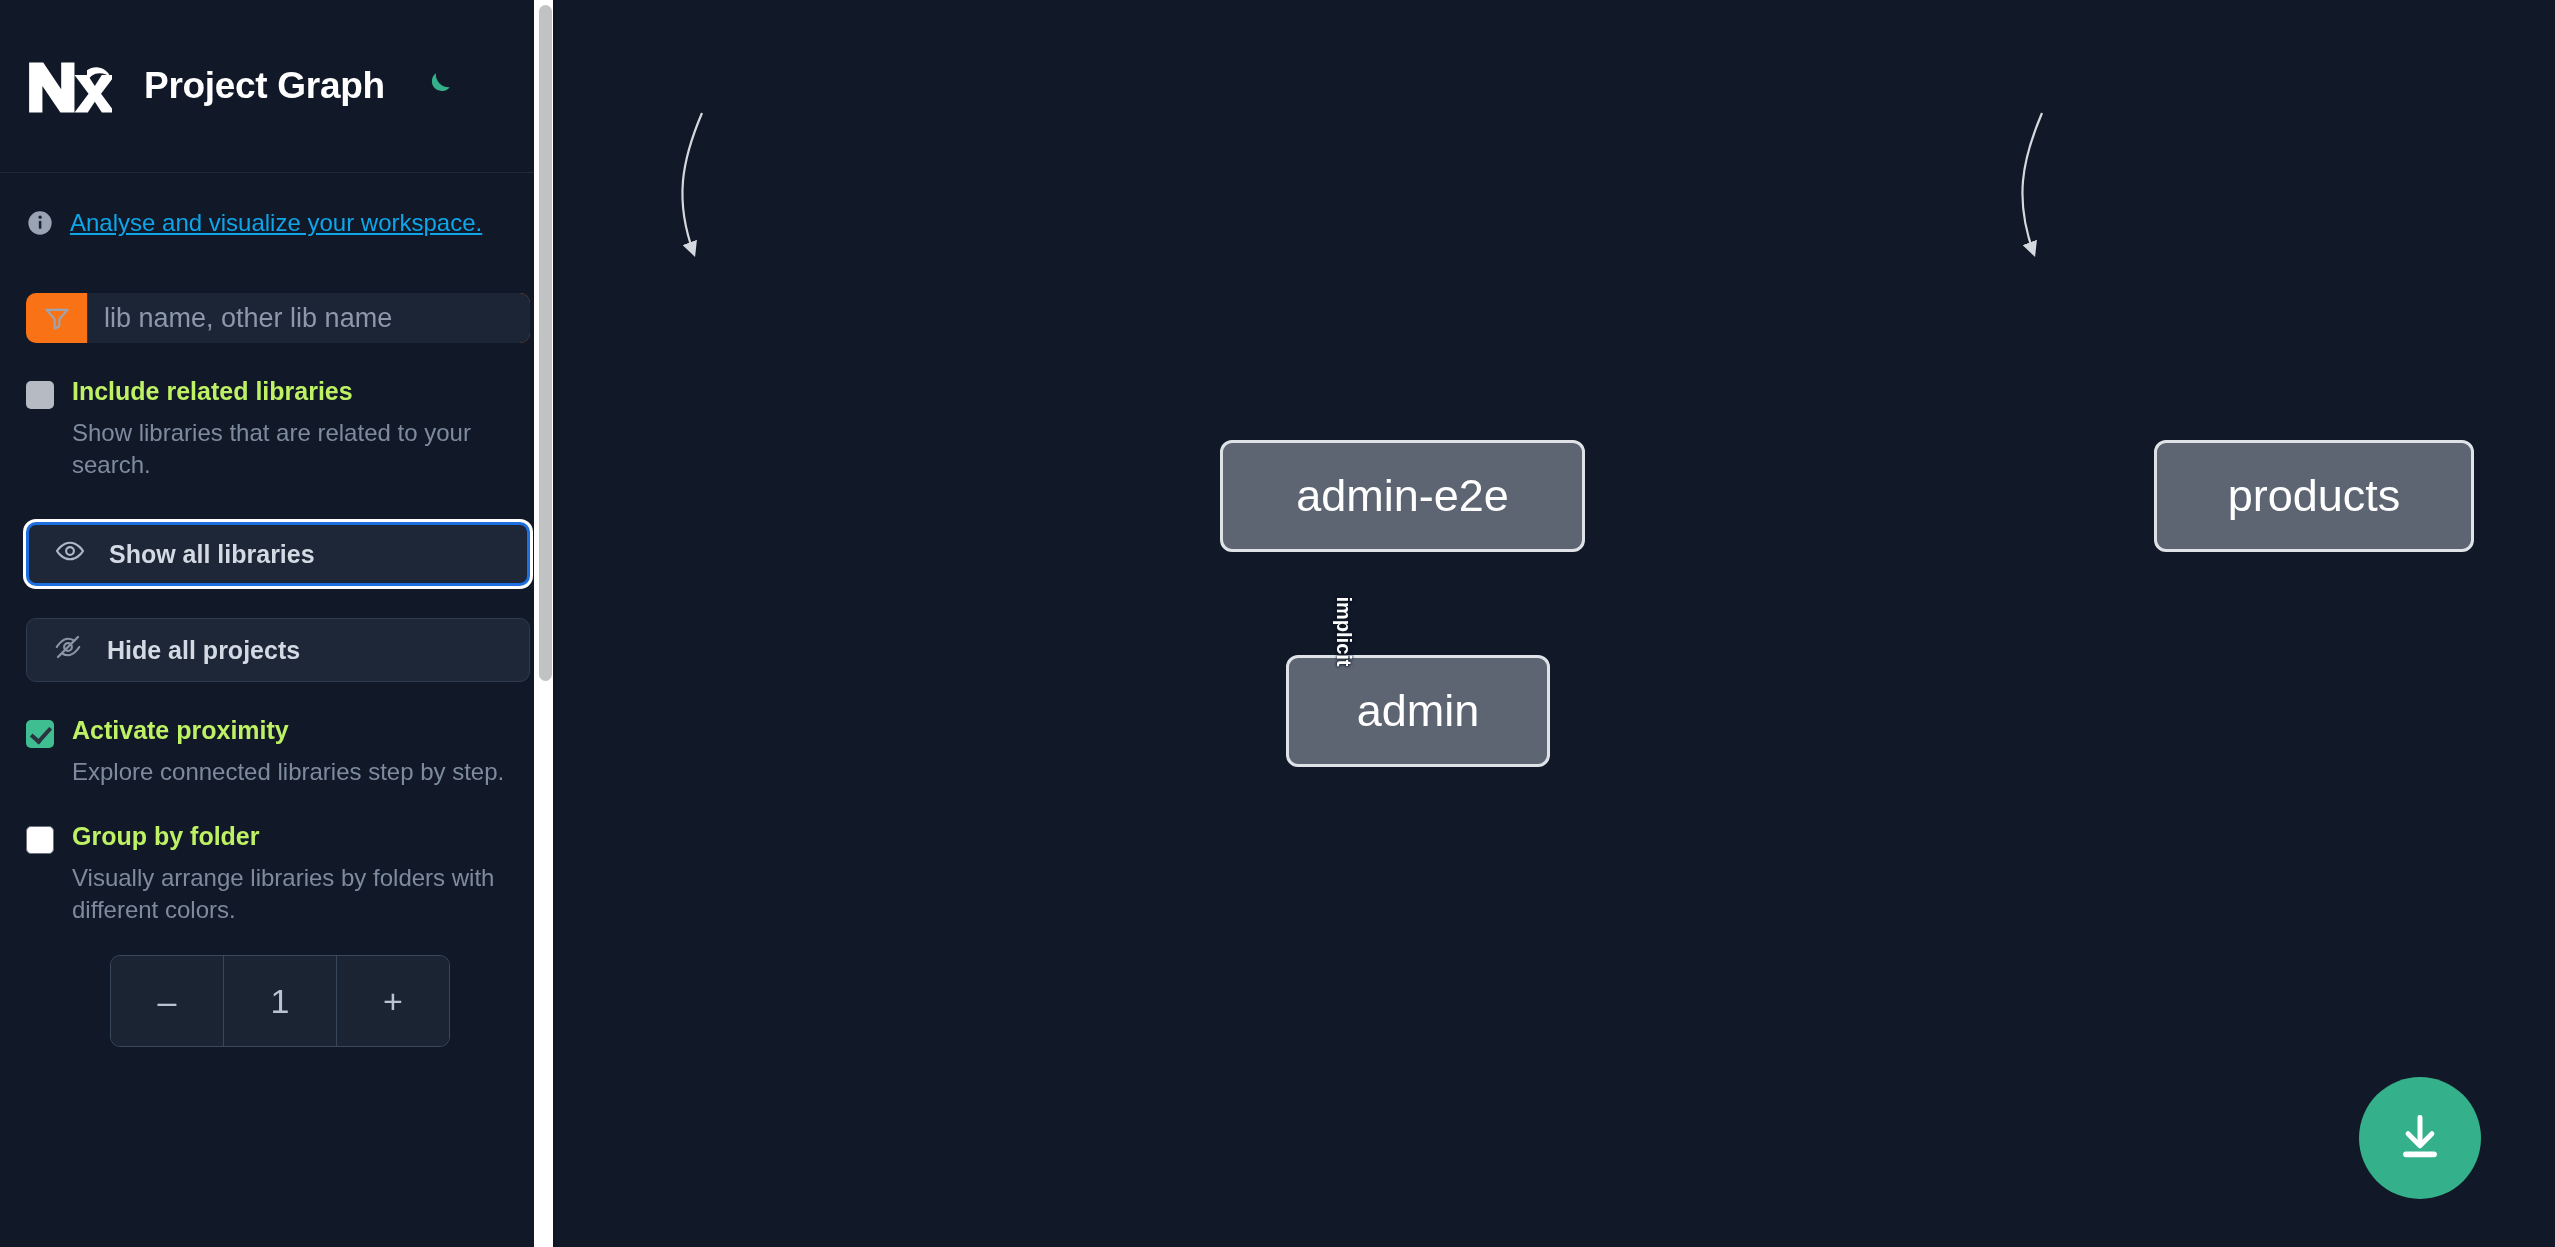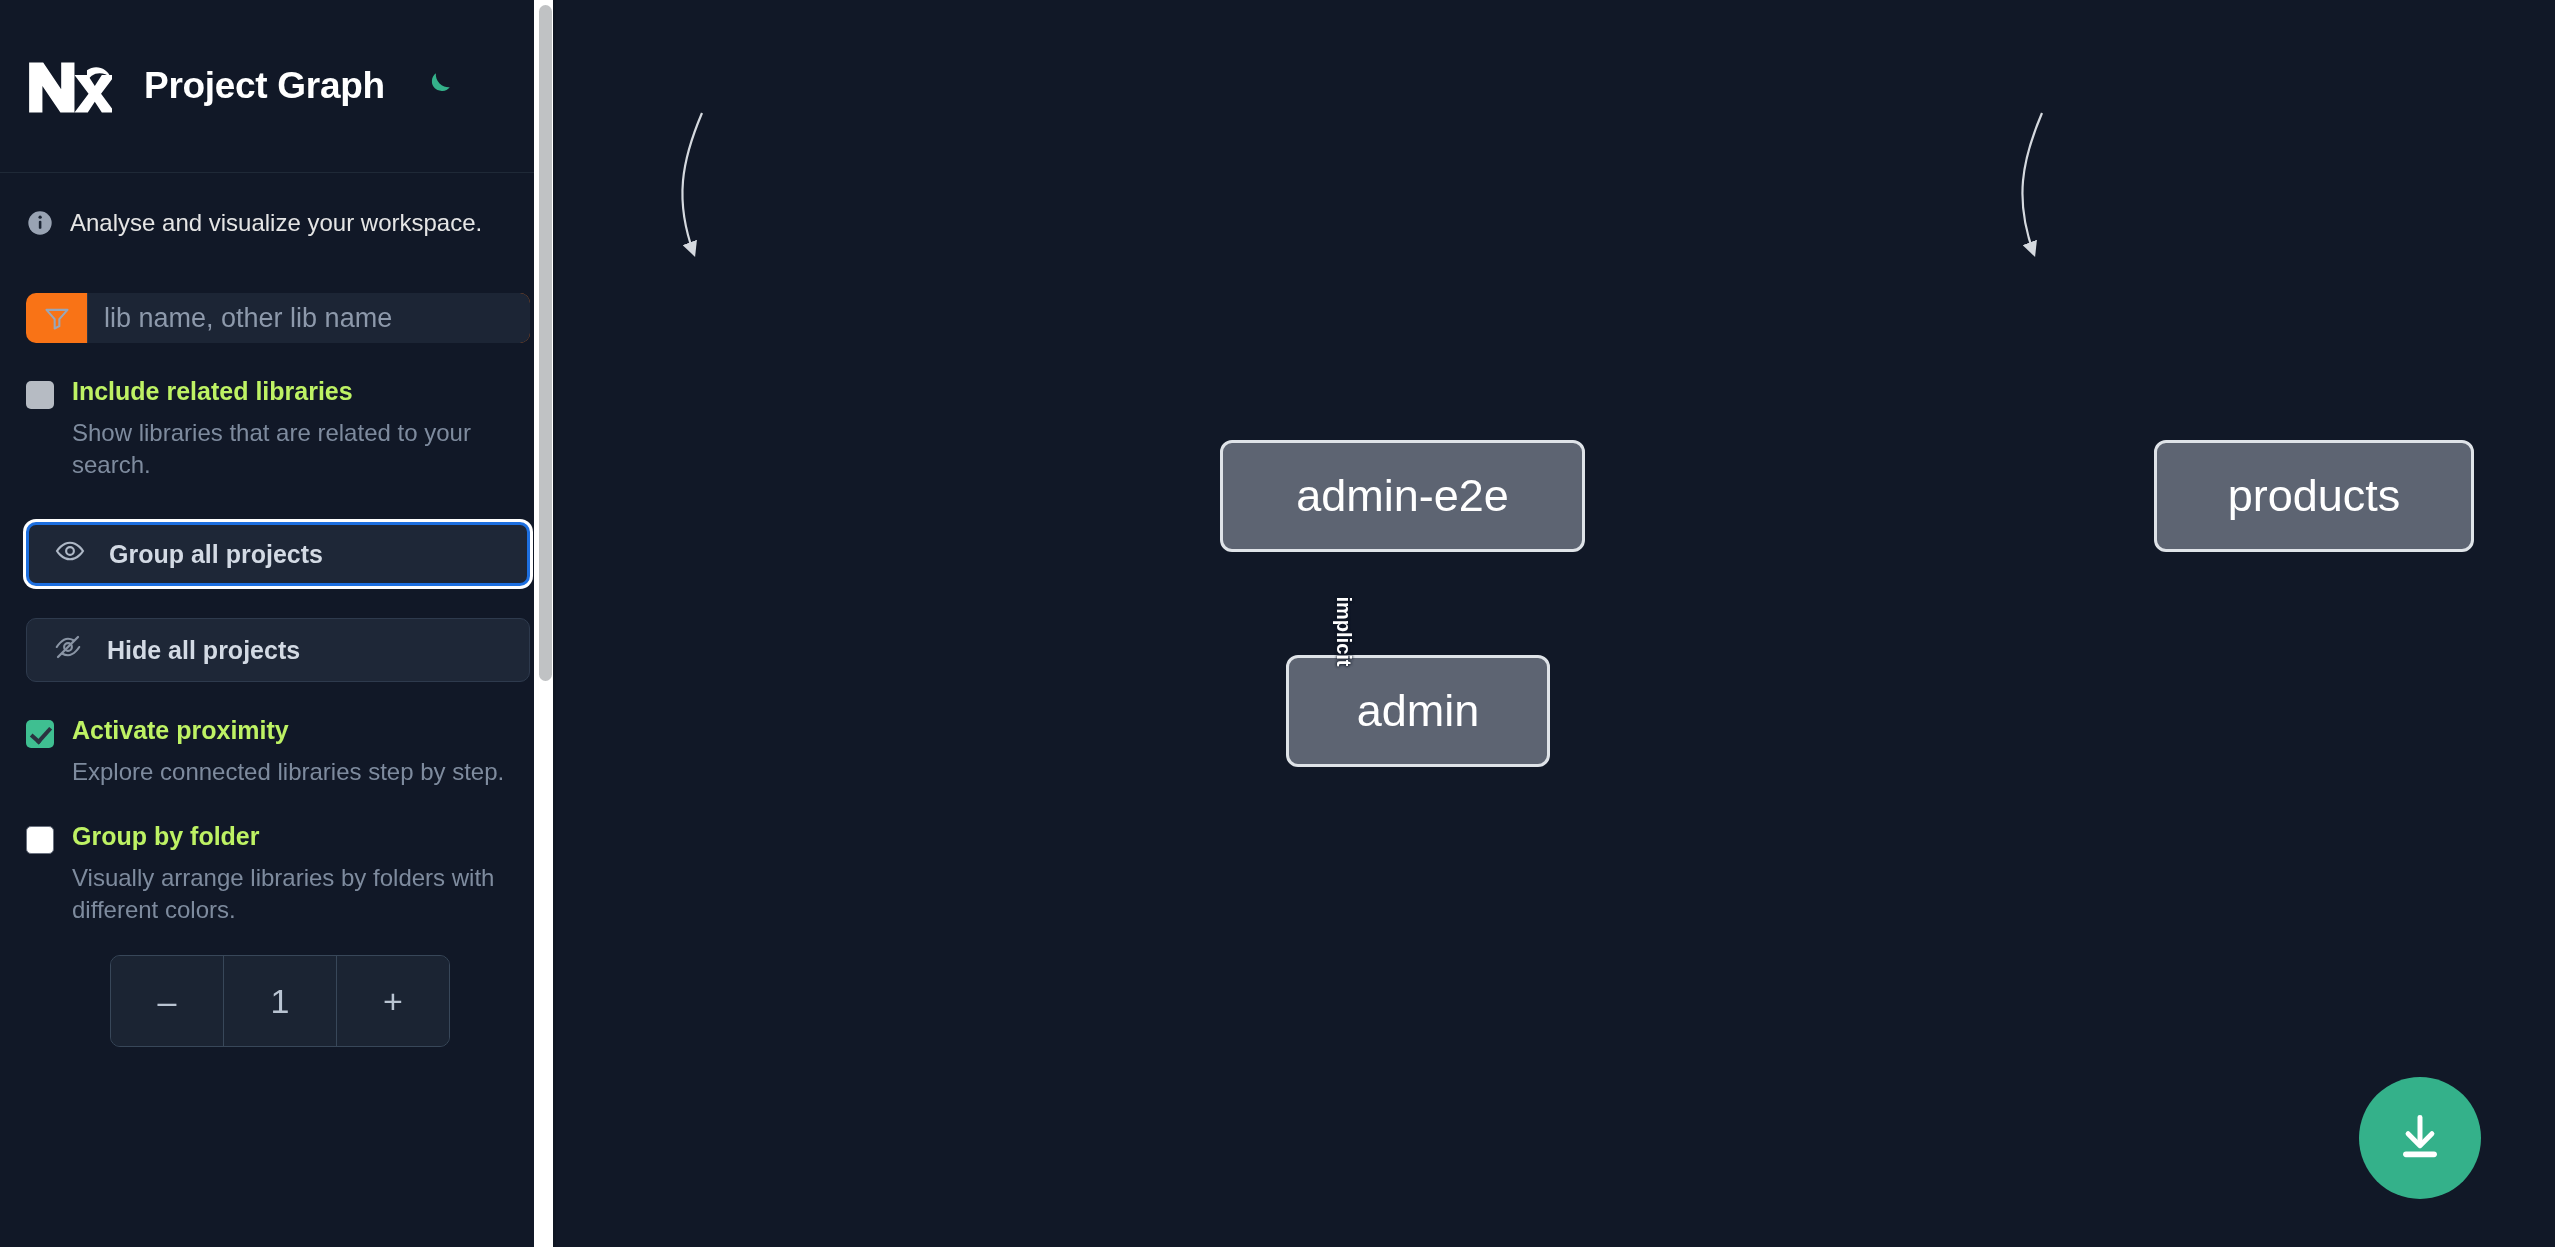--- a/index.html
+++ b/index.html
@@ -35,21 +35,21 @@
     margin-left: 32px; width: 40px; height: 40px;
     display: flex; align-items: center; justify-content: center;
     background: transparent; border: 0; cursor: pointer;
   }
 
   .info-row {
     display: flex; align-items: center; gap: 16px;
     padding: 36px 26px 0 26px;
   }
   .info-icon { width: 28px; height: 28px; flex: 0 0 28px; }
-  .info-text { font-size: 24px; color: #e5e5e5; }
+  .info-text { font-size: 24px; color: #0ea5e9; text-decoration: underline; }
 
   .filter-box {
     margin: 56px 26px 0 26px;
     height: 50px;
     display: flex; align-items: stretch;
     background: #f97316;
     border-radius: 10px;
     overflow: hidden;
   }
   .filter-icon-wrap {
@@ -218,21 +218,21 @@
     </div>
 
     <div class="btn-stack">
       <button class="pbtn focused">
         <span>
           <svg viewBox="0 0 24 24" width="30" height="30">
             <path d="M1.6 12S5.6 5.4 12 5.4 22.4 12 22.4 12 18.4 18.6 12 18.6 1.6 12 1.6 12z" fill="none" stroke="#aeb8c6" stroke-width="1.7"></path>
             <circle cx="12" cy="12" r="3.1" fill="none" stroke="#aeb8c6" stroke-width="1.7"></circle>
           </svg>
         </span>
-        <span>Group all projects</span>
+        <span>Show all libraries</span>
       </button>
       <div class="btn-gap"></div>
       <button class="pbtn">
         <span>
           <svg viewBox="0 0 24 24" width="30" height="30">
             <path d="M3 12s4-6.6 9-6.6c1.6 0 3 .4 4.2 1.1M21 12s-4 6.6-9 6.6c-1.7 0-3.2-.5-4.4-1.2" fill="none" stroke="#8a95a5" stroke-width="1.7" stroke-linecap="round"></path>
             <circle cx="12" cy="12" r="3.1" fill="none" stroke="#8a95a5" stroke-width="1.7"></circle>
             <line x1="4" y1="20" x2="20" y2="4" stroke="#8a95a5" stroke-width="1.8" stroke-linecap="round"></line>
           </svg>
         </span>

